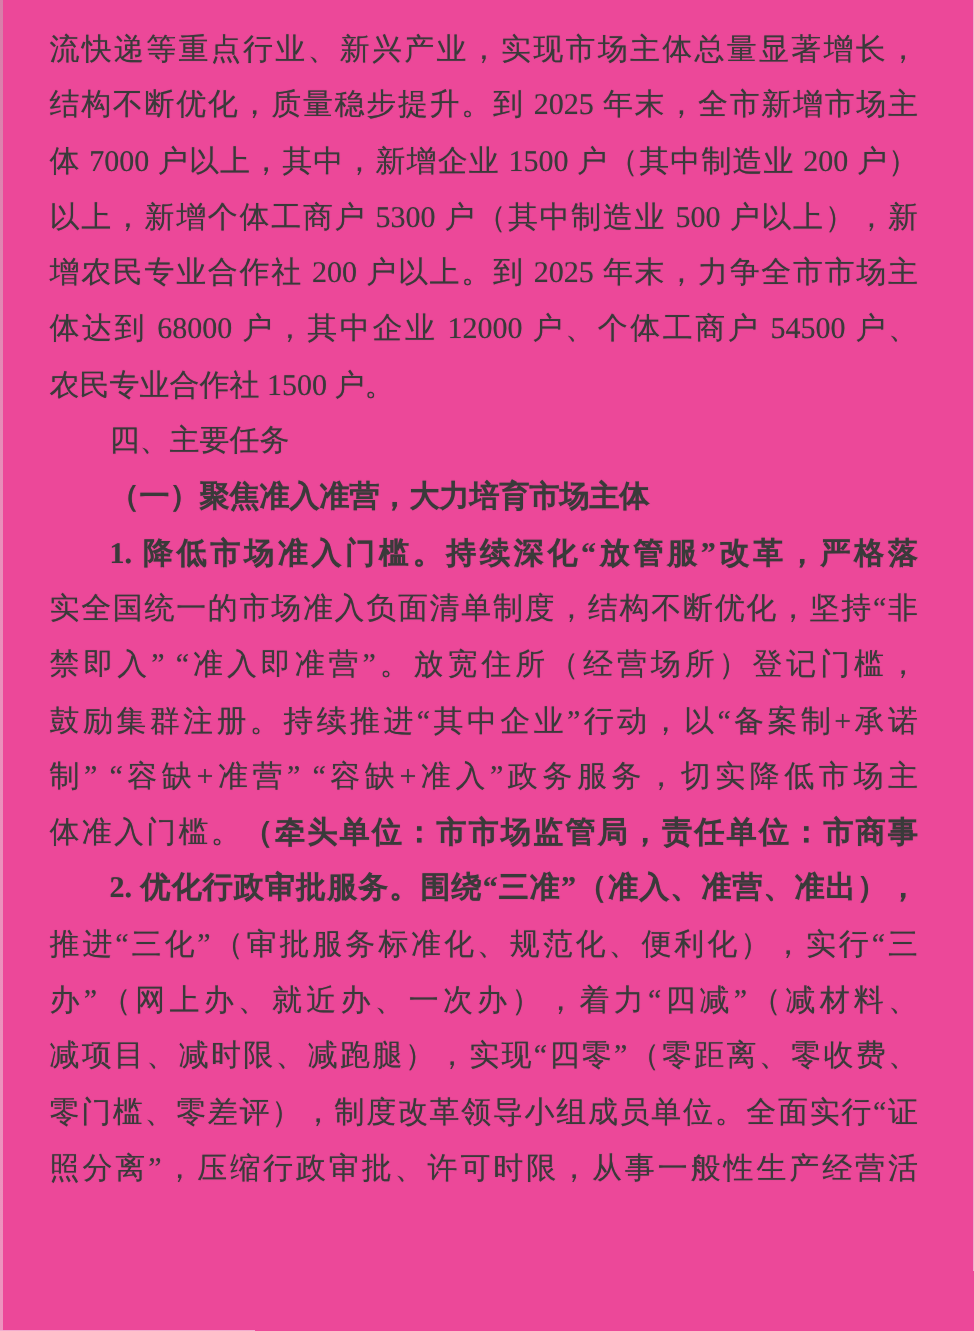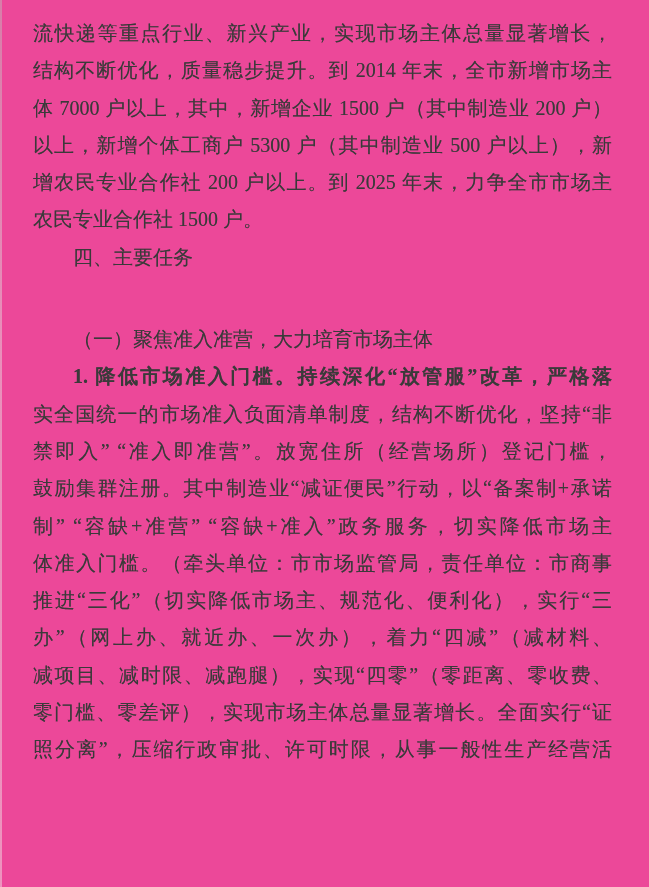--- a/index.html
+++ b/index.html
@@ -35,45 +35,47 @@
     text-align: justify;
     text-align-last: justify;
     text-justify: inter-ideograph;
     white-space: normal;
   }
   .short {
     text-align: center;
     text-align-last: left;
   }
   .indent { text-indent: 2em; font-weight: bold; }
-  .bold { font-weight: normal; margin-top: 45px; }
+  .bold { font-weight: bold; }
   .hei {
     font-family: "Liberation Sans", "DejaVu Sans", sans-serif;
     font-weight: normal;
   }
 </style>
 </head>
 <body>
 
 <div class="page">
   <div class="line">流快递等重点行业、新兴产业，实现市场主体总量显著增长，</div>
-  <div class="line">结构不断优化，质量稳步提升。到 2014 年末，全市新增市场主</div>
+  <div class="line">结构不断优化，质量稳步提升。到 2025 年末，全市新增市场主</div>
   <div class="line">体 7000 户以上，其中，新增企业 1500 户（其中制造业 200 户）</div>
   <div class="line">以上，新增个体工商户 5300 户（其中制造业 500 户以上），新</div>
   <div class="line">增农民专业合作社 200 户以上。到 2025 年末，力争全市市场主</div>
+  <div class="line">体达到 68000 户，其中企业 12000 户、个体工商户 54500 户、</div>
   <div class="line short">农民专业合作社 1500 户。</div>
   <div class="line short indent hei">四、主要任务</div>
   <div class="line short indent bold">（一）聚焦准入准营，大力培育市场主体</div>
   <div class="line indent">1. 降低市场准入门槛。持续深化“放管服”改革，严格落</div>
   <div class="line">实全国统一的市场准入负面清单制度，结构不断优化，坚持“非</div>
   <div class="line">禁即入” “准入即准营”。放宽住所（经营场所）登记门槛，</div>
-  <div class="line">鼓励集群注册。其中制造业“减证便民”行动，以“备案制+承诺</div>
+  <div class="line">鼓励集群注册。持续推进“其中企业”行动，以“备案制+承诺</div>
   <div class="line">制” “容缺+准营” “容缺+准入”政务服务，切实降低市场主</div>
   <div class="line">
     <span>体准入门槛。</span><span class="bold">（牵头单位：市市场监管局，责任单位：市商事</span>
   </div>
-  <div class="line">推进“三化”（切实降低市场主、规范化、便利化），实行“三</div>
+  <div class="line indent">2. 优化行政审批服务。围绕“三准”（准入、准营、准出），</div>
+  <div class="line">推进“三化”（审批服务标准化、规范化、便利化），实行“三</div>
   <div class="line">办”（网上办、就近办、一次办），着力“四减”（减材料、</div>
   <div class="line">减项目、减时限、减跑腿），实现“四零”（零距离、零收费、</div>
-  <div class="line">零门槛、零差评），实现市场主体总量显著增长。全面实行“证</div>
+  <div class="line">零门槛、零差评），制度改革领导小组成员单位。全面实行“证</div>
   <div class="line">照分离”，压缩行政审批、许可时限，从事一般性生产经营活</div>
 
 </div>
 
 </body></html>

